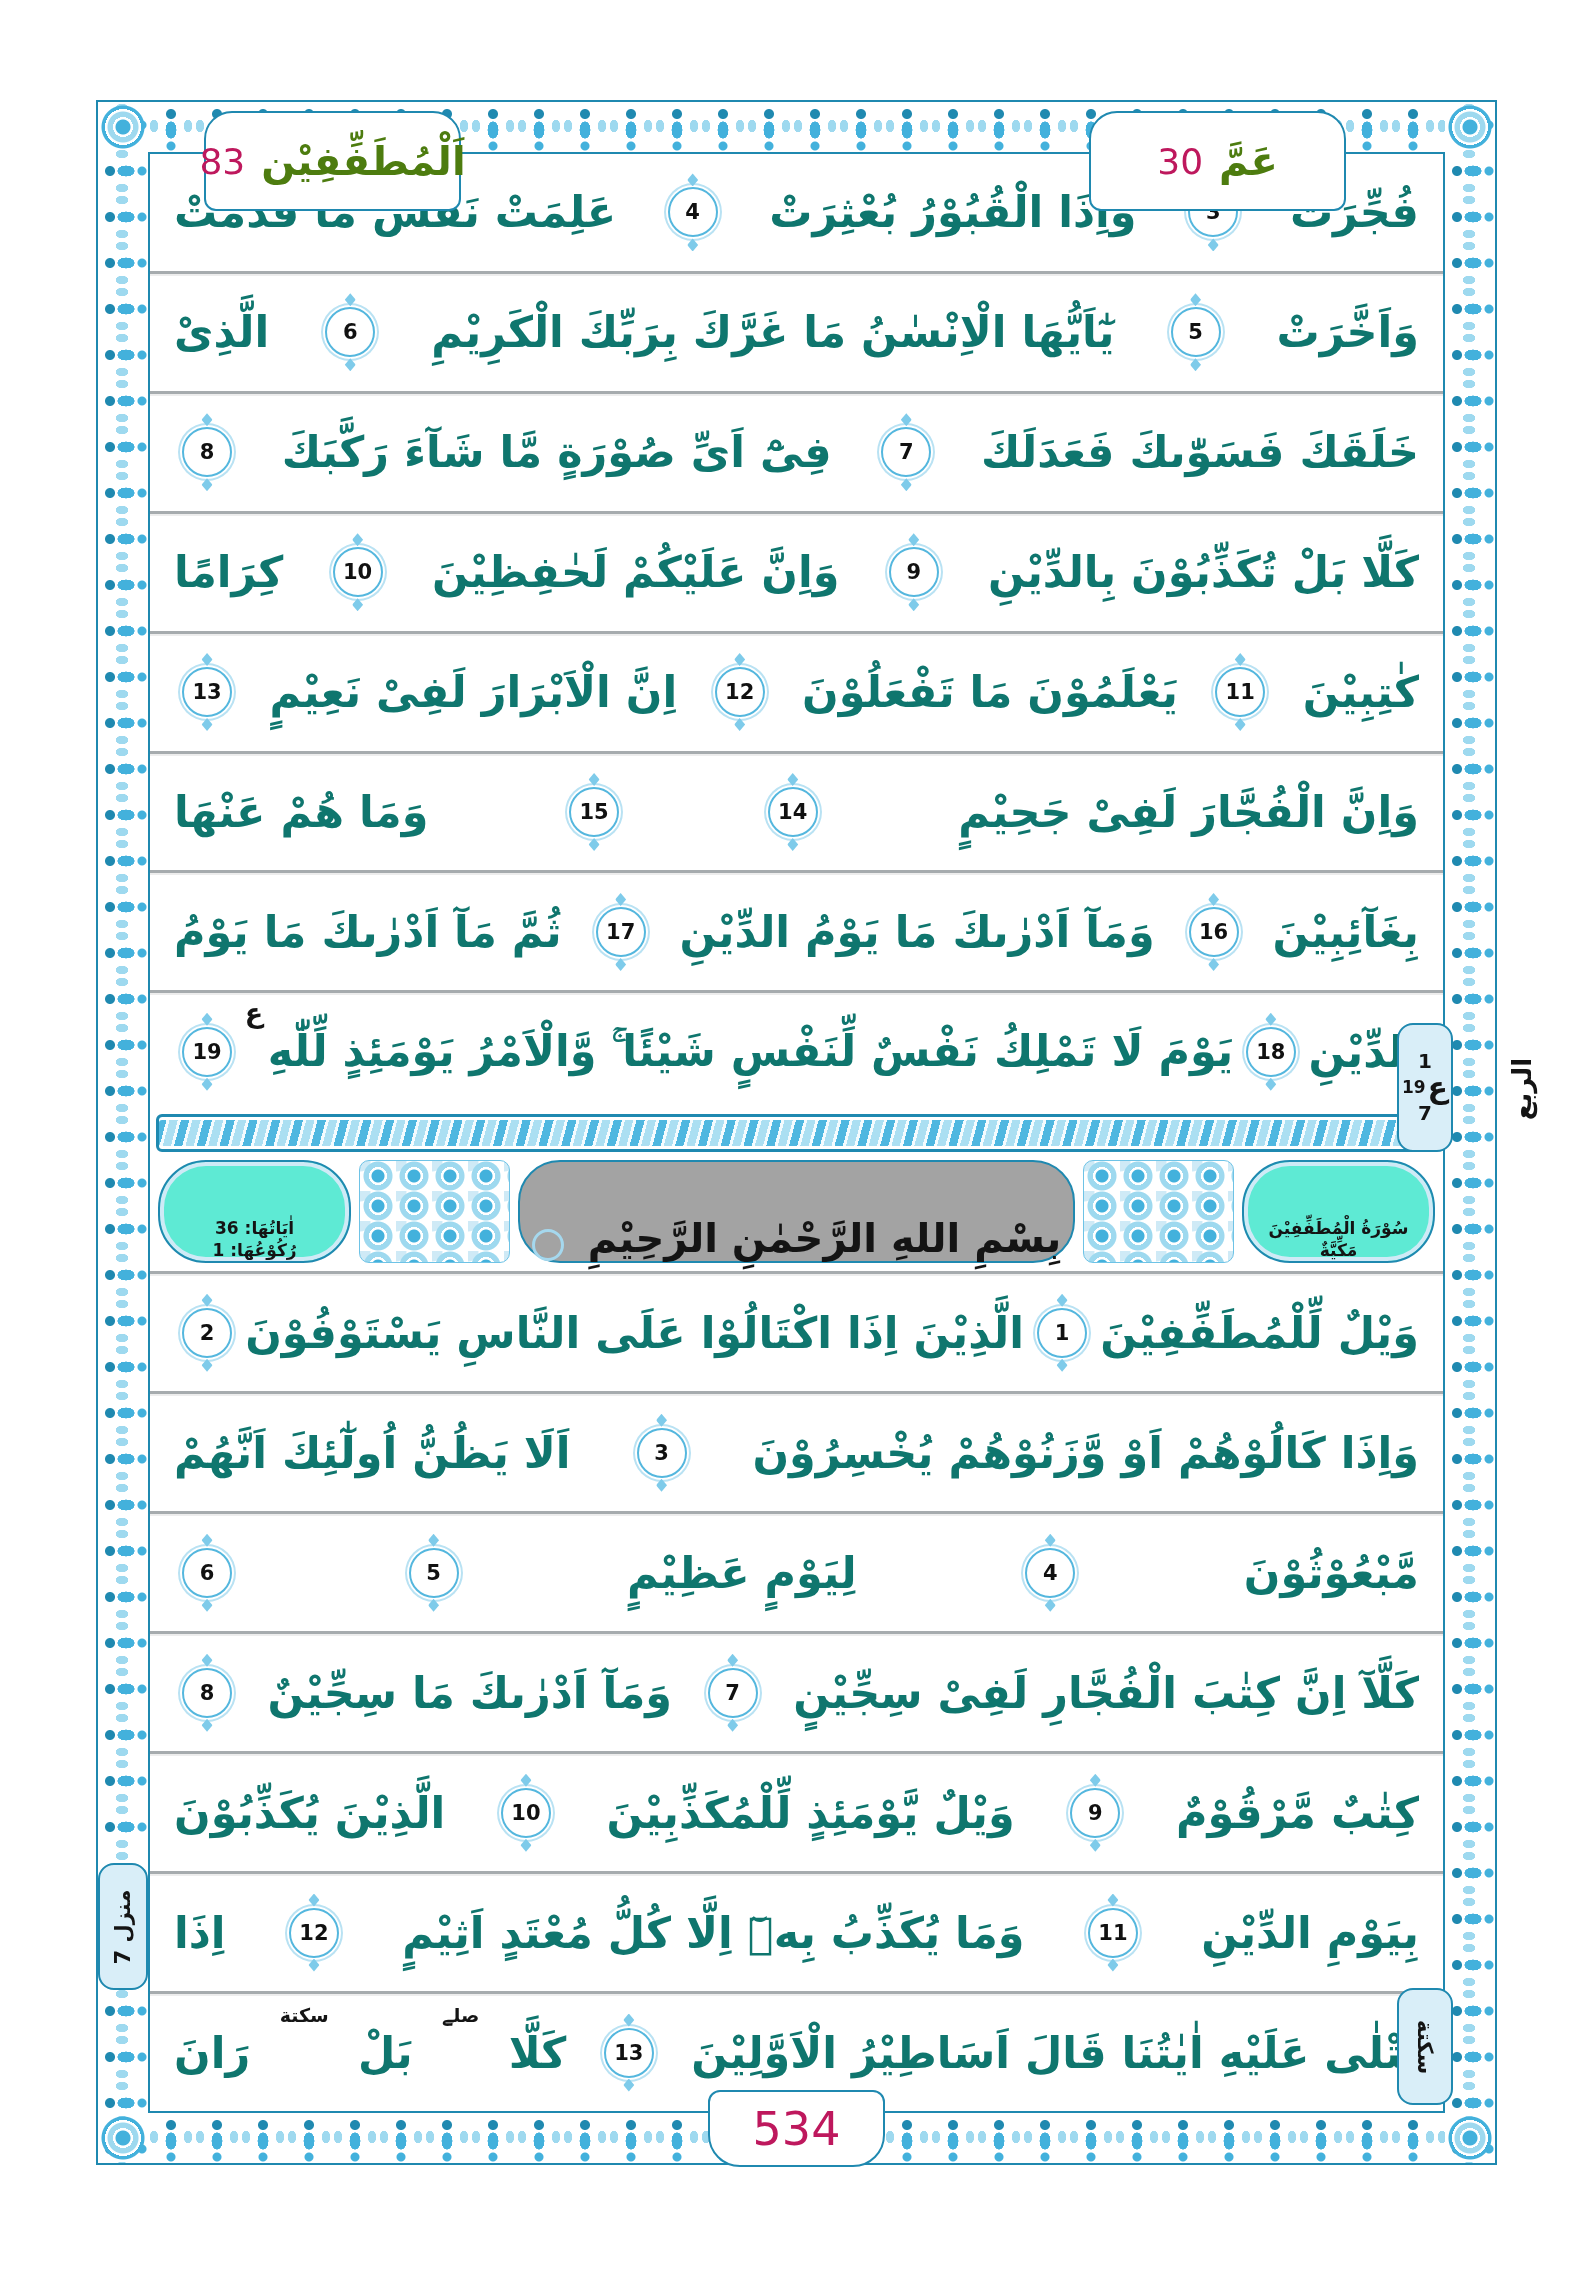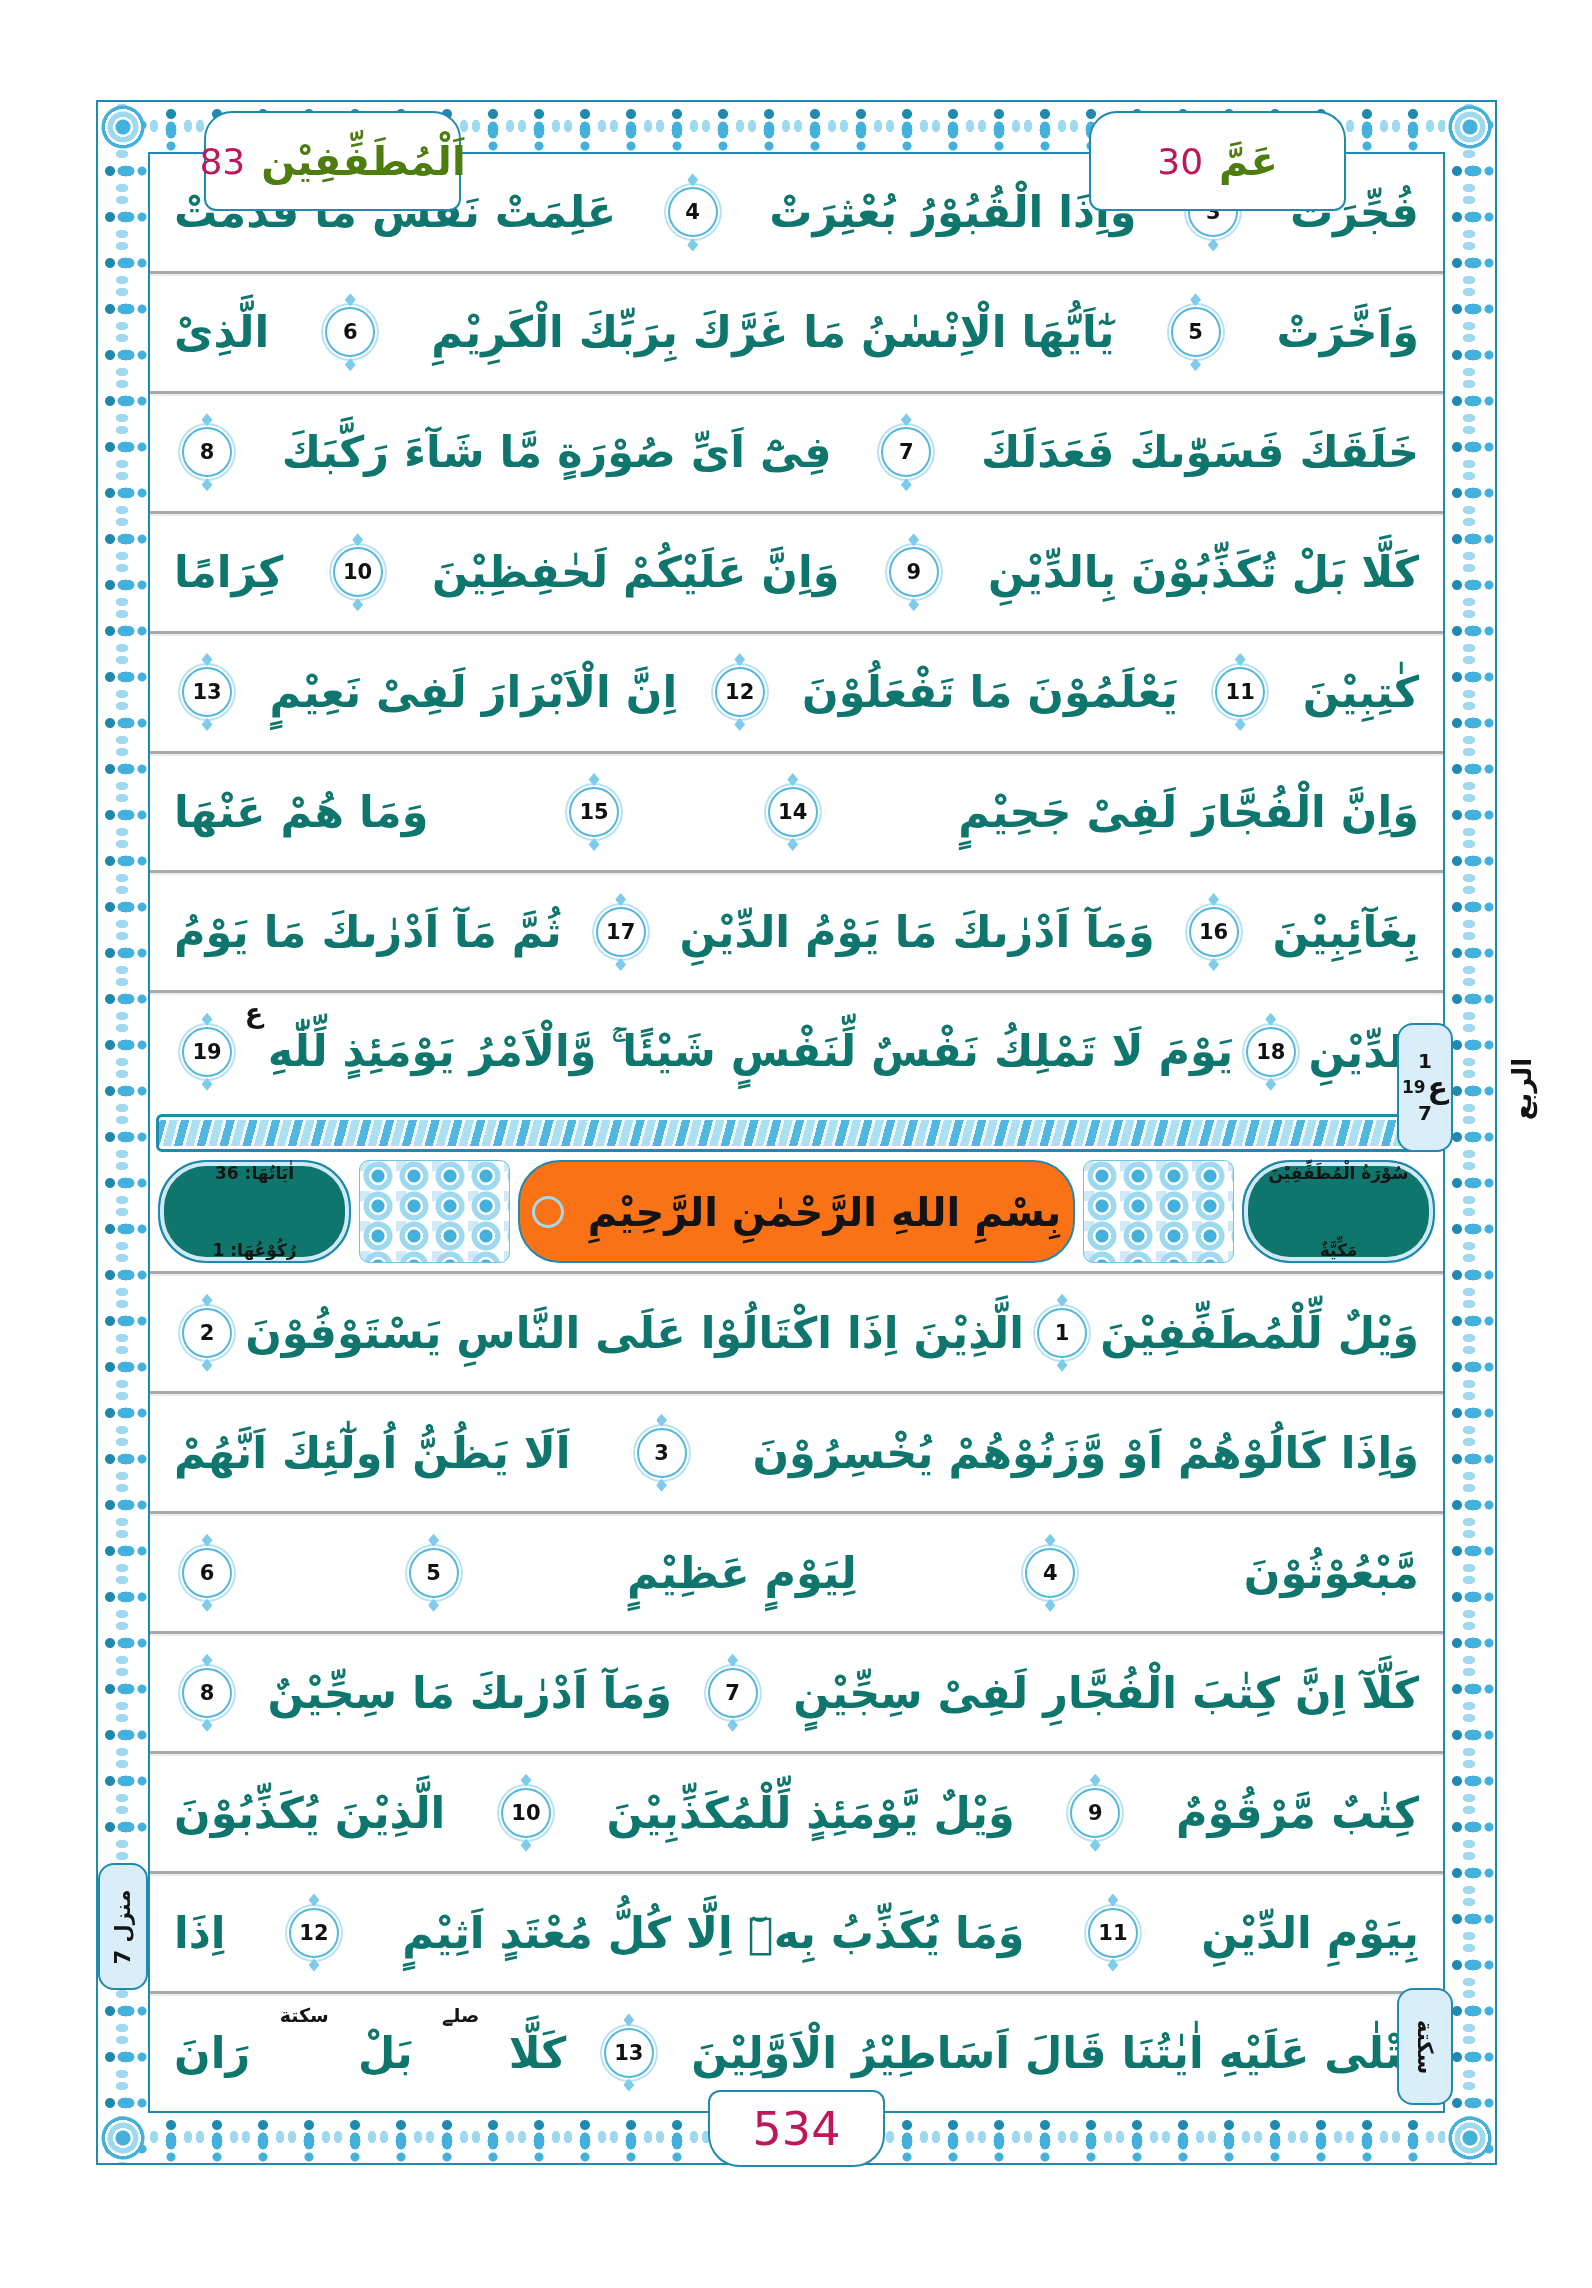--- a/index.html
+++ b/index.html
@@ -62,31 +62,31 @@
 
   .small-mark{font-size:19px;font-weight:bold;align-self:flex-start;margin-top:10px;color:#141414;}
   .ruku-ain{font-size:27px;font-weight:bold;align-self:flex-start;margin-top:4px;color:#141414;}
 
   
   .rope{height:32px;margin:4px 6px 2px 6px;border:3px solid #1f89b0;border-radius:6px;
     background:repeating-linear-gradient(105deg,#4fb7e0 0 8px,#f4fbfe 8px 11px,#abdff2 11px 19px,#f4fbfe 19px 22px);
     box-shadow:inset 0 3px 0 #ffffff, inset 0 -3px 0 #ffffff;}
   .bismillah-band{height:103px;display:flex;align-items:stretch;gap:8px;padding:6px 8px 8px 8px;
     border-bottom:3px solid #a6abae;box-shadow:0 2px 0 rgba(0,0,0,0.07);}
-  .cartouche{flex:0 0 189px;border:2px solid #1f89b0;border-radius:48px;background:#0f766e;
-    display:flex;flex-direction:column;align-items:center;justify-content:space-between;
+  .cartouche{flex:0 0 189px;border:2px solid #1f89b0;border-radius:48px;background:#5eead4;
+    display:flex;flex-direction:column;align-items:center;justify-content:flex-end;
     line-height:1.3;box-shadow:inset 0 0 0 4px #cfeaf6;}
   .c-line{font-size:17px;font-weight:bold;color:#141414;}
   .orn{flex:0 0 149px;border-radius:10px;border:1.5px solid #6ec3e6;
     background-image:
       radial-gradient(circle at 50% 50%, #43b1dc 6px, #ffffff 7px, #ffffff 9px, #9ed9ef 9px, #9ed9ef 14px, transparent 15px),
       radial-gradient(circle at 0 0, #cfeaf6 10px, transparent 11px);
     background-size:36px 30px;}
-  .bis-panel{flex:1;border:2px solid #1f89b0;border-radius:42px;background:#f97316;
-    display:flex;align-items:center;justify-content:center;gap:24px;}
+  .bis-panel{flex:1;border:2px solid #1f89b0;border-radius:42px;background:#a3a3a3;
+    display:flex;align-items:flex-end;justify-content:center;gap:24px;}
   .bis-text{font-size:40px;font-weight:bold;color:#141414;white-space:nowrap;}
   .ring{width:26px;height:26px;border:3px solid #a5d8ee;border-radius:50%;flex:0 0 auto;}
 
   
   .tab{position:absolute;background:#ffffff;border:2.5px solid #1f89b0;z-index:6;
        display:flex;align-items:center;justify-content:center;gap:16px;box-sizing:border-box;}
   .tab.surah{left:204px;top:111px;width:257px;height:100px;border-radius:28px 28px 12px 12px;}
   .tab.juz{left:1089px;top:111px;width:257px;height:100px;border-radius:28px 28px 12px 12px;}
   .tab.pageno{left:708px;top:2090px;width:177px;height:77px;border-radius:12px 12px 32px 32px;}
   .t-ar{font-size:40px;font-weight:bold;color:#4d7c0f;white-space:nowrap;}

